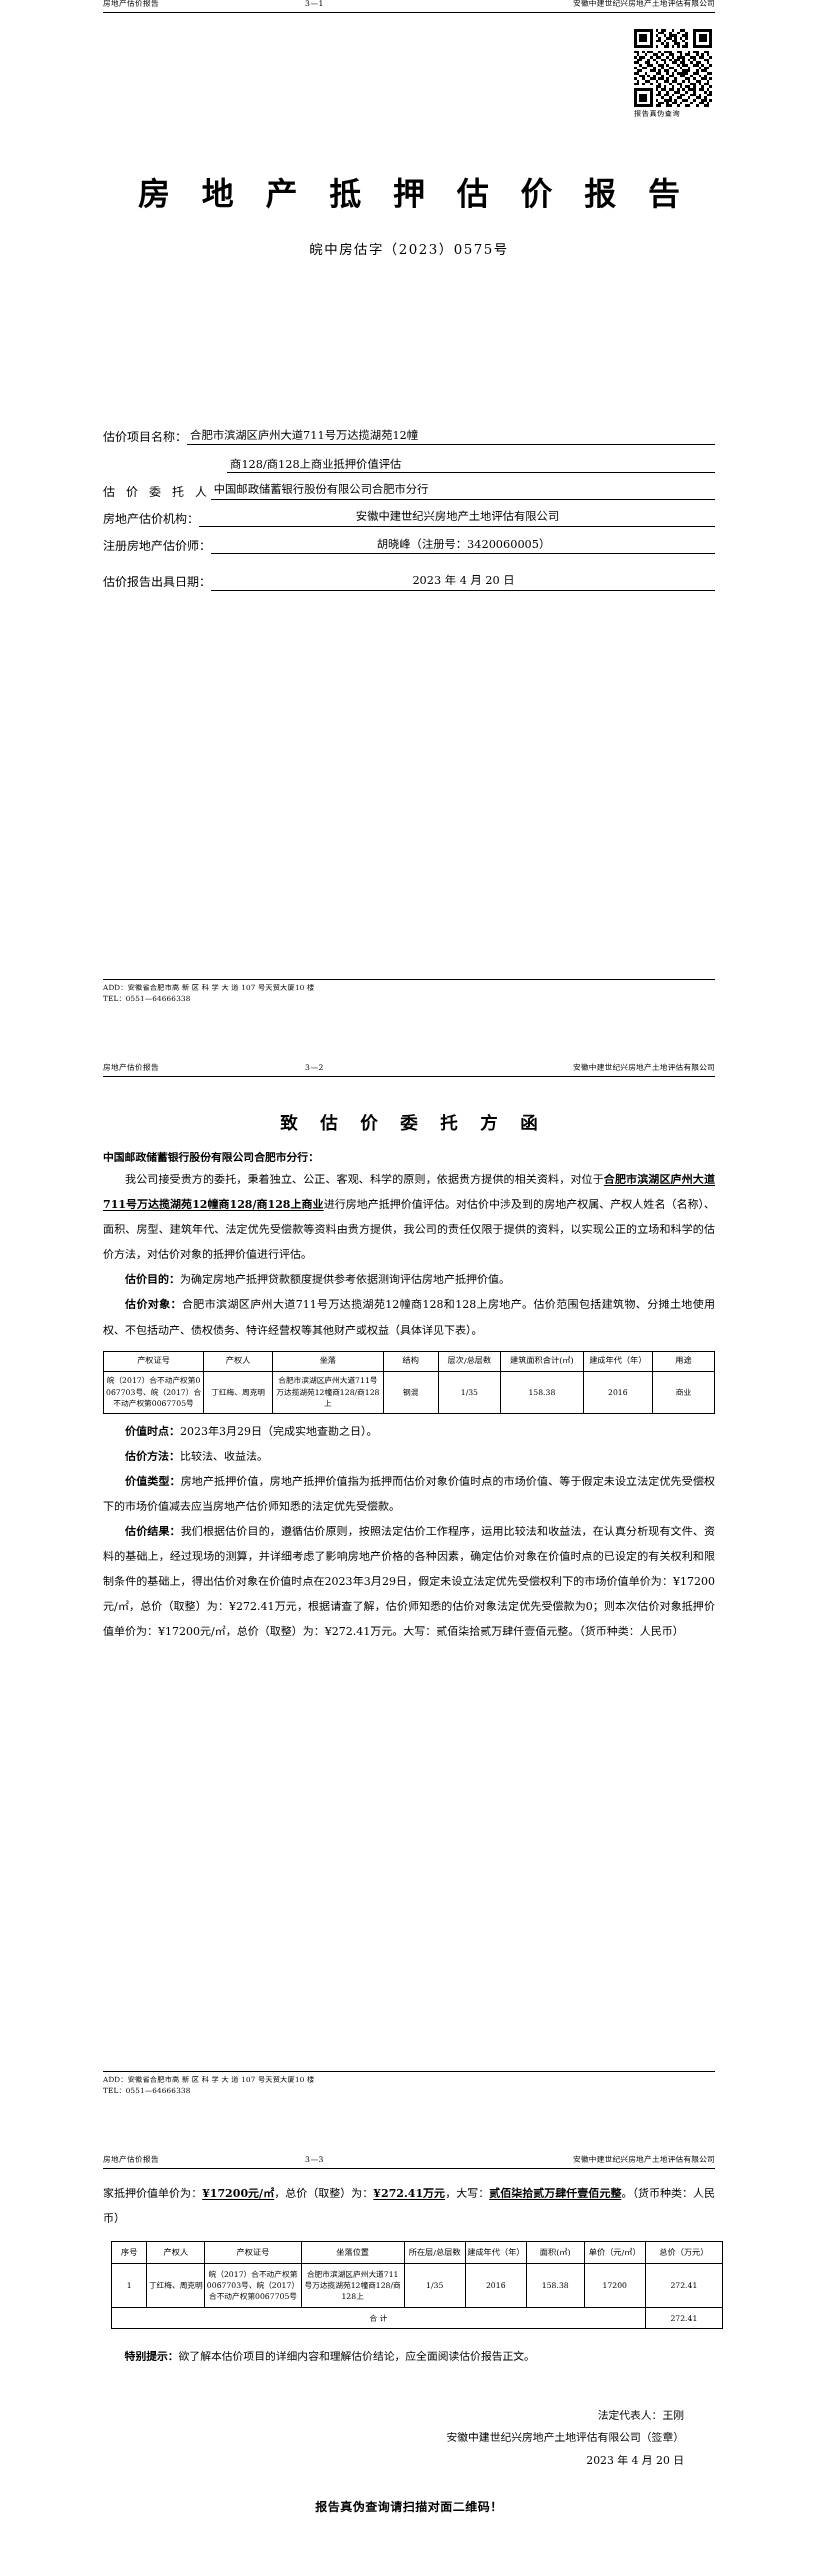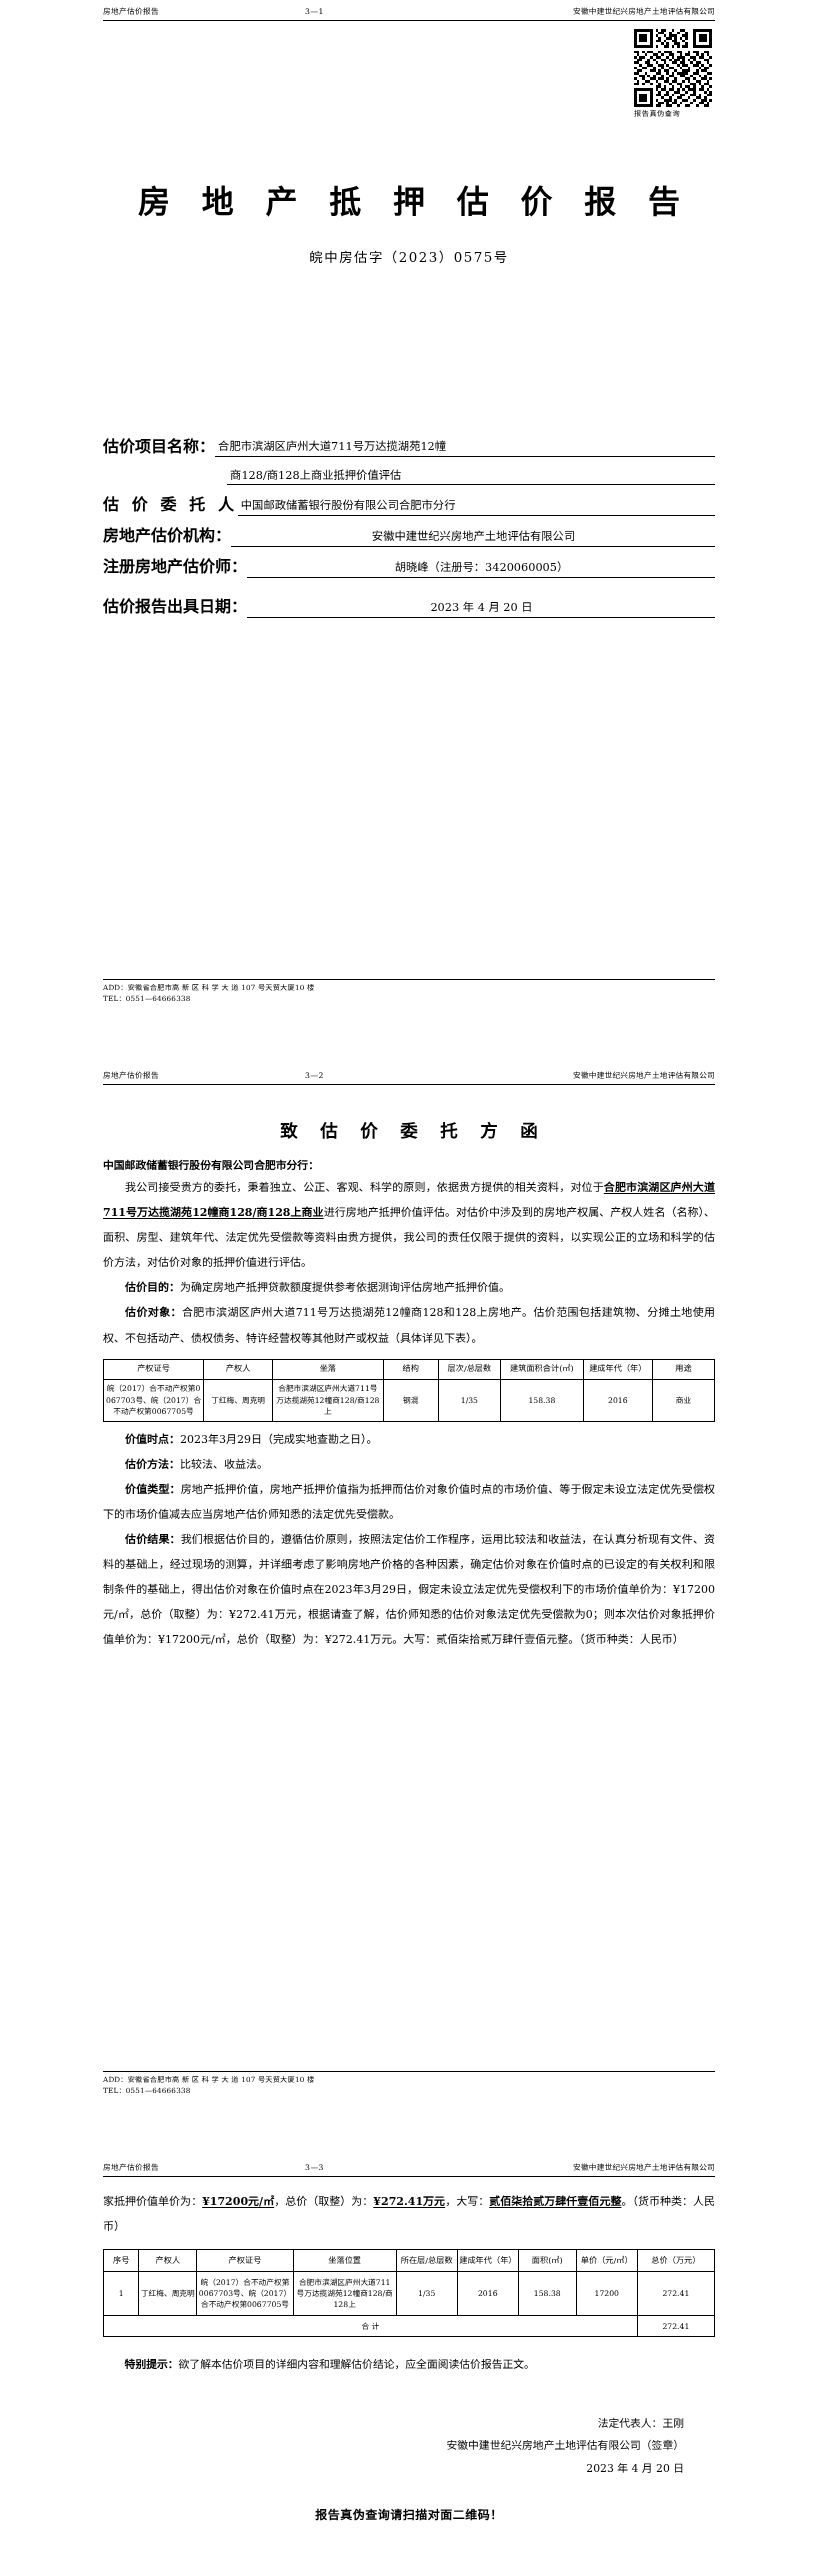--- a/index.html
+++ b/index.html
@@ -19,21 +19,21 @@
     width: 818px;
     margin: 0 auto;
     background: #ffffff;
   }
 
   
   .page {
     position: relative;
     width: 818px;
     background: #ffffff;
-    padding: 8px 103px;
+    padding: 0 103px;
   }
   .page-1 { height: 1064px; }
   .page-2 { height: 1092px; }
   .page-3 { height: 1193px; }
 
   
   .run-head {
     display: flex;
     align-items: flex-end;
     justify-content: space-between;
@@ -100,24 +100,24 @@
   
   .fields { margin-top: 170px; }
   .field-row {
     display: flex;
     align-items: flex-end;
     font-size: 12px;
     line-height: 1.35;
     margin-bottom: 9.3px;
   }
   .field-label {
-    font-weight: bold;
+    font-weight: normal;
     white-space: nowrap;
     flex: 0 0 auto;
-    font-size: 16px;
+    font-size: 12px;
   }
   .field-label.sp { letter-spacing: 3.6px; }
   .field-value {
     flex: 1 1 auto;
     border-bottom: 1px solid #000;
     padding: 0 2.1px 1.5px 3.1px;
     font-size: 11.3px;
     min-height: 16.5px;
     white-space: nowrap;
     overflow: hidden;
@@ -169,21 +169,21 @@
     text-align: center;
     vertical-align: middle;
     padding: 3.6px 1.5px;
     line-height: 1.45;
     word-break: break-all;
     font-weight: normal;
   }
   table.grid th { font-size: 8.2px; }
   table.grid td { font-size: 7.7px; }
 
-  table.grid2 { font-size: 7.7px; margin-top: 10.3px; }
+  table.grid2 { font-size: 7.7px; margin-top: 10.3px; margin-left: 8px; }
   table.grid2 th, table.grid2 td { padding: 4.6px 1.5px; }
 
   
   .tip {
     font-size: 10.8px;
     line-height: 2.2;
     text-indent: 2em;
     text-align: justify;
     margin-top: 15.5px;
   }

